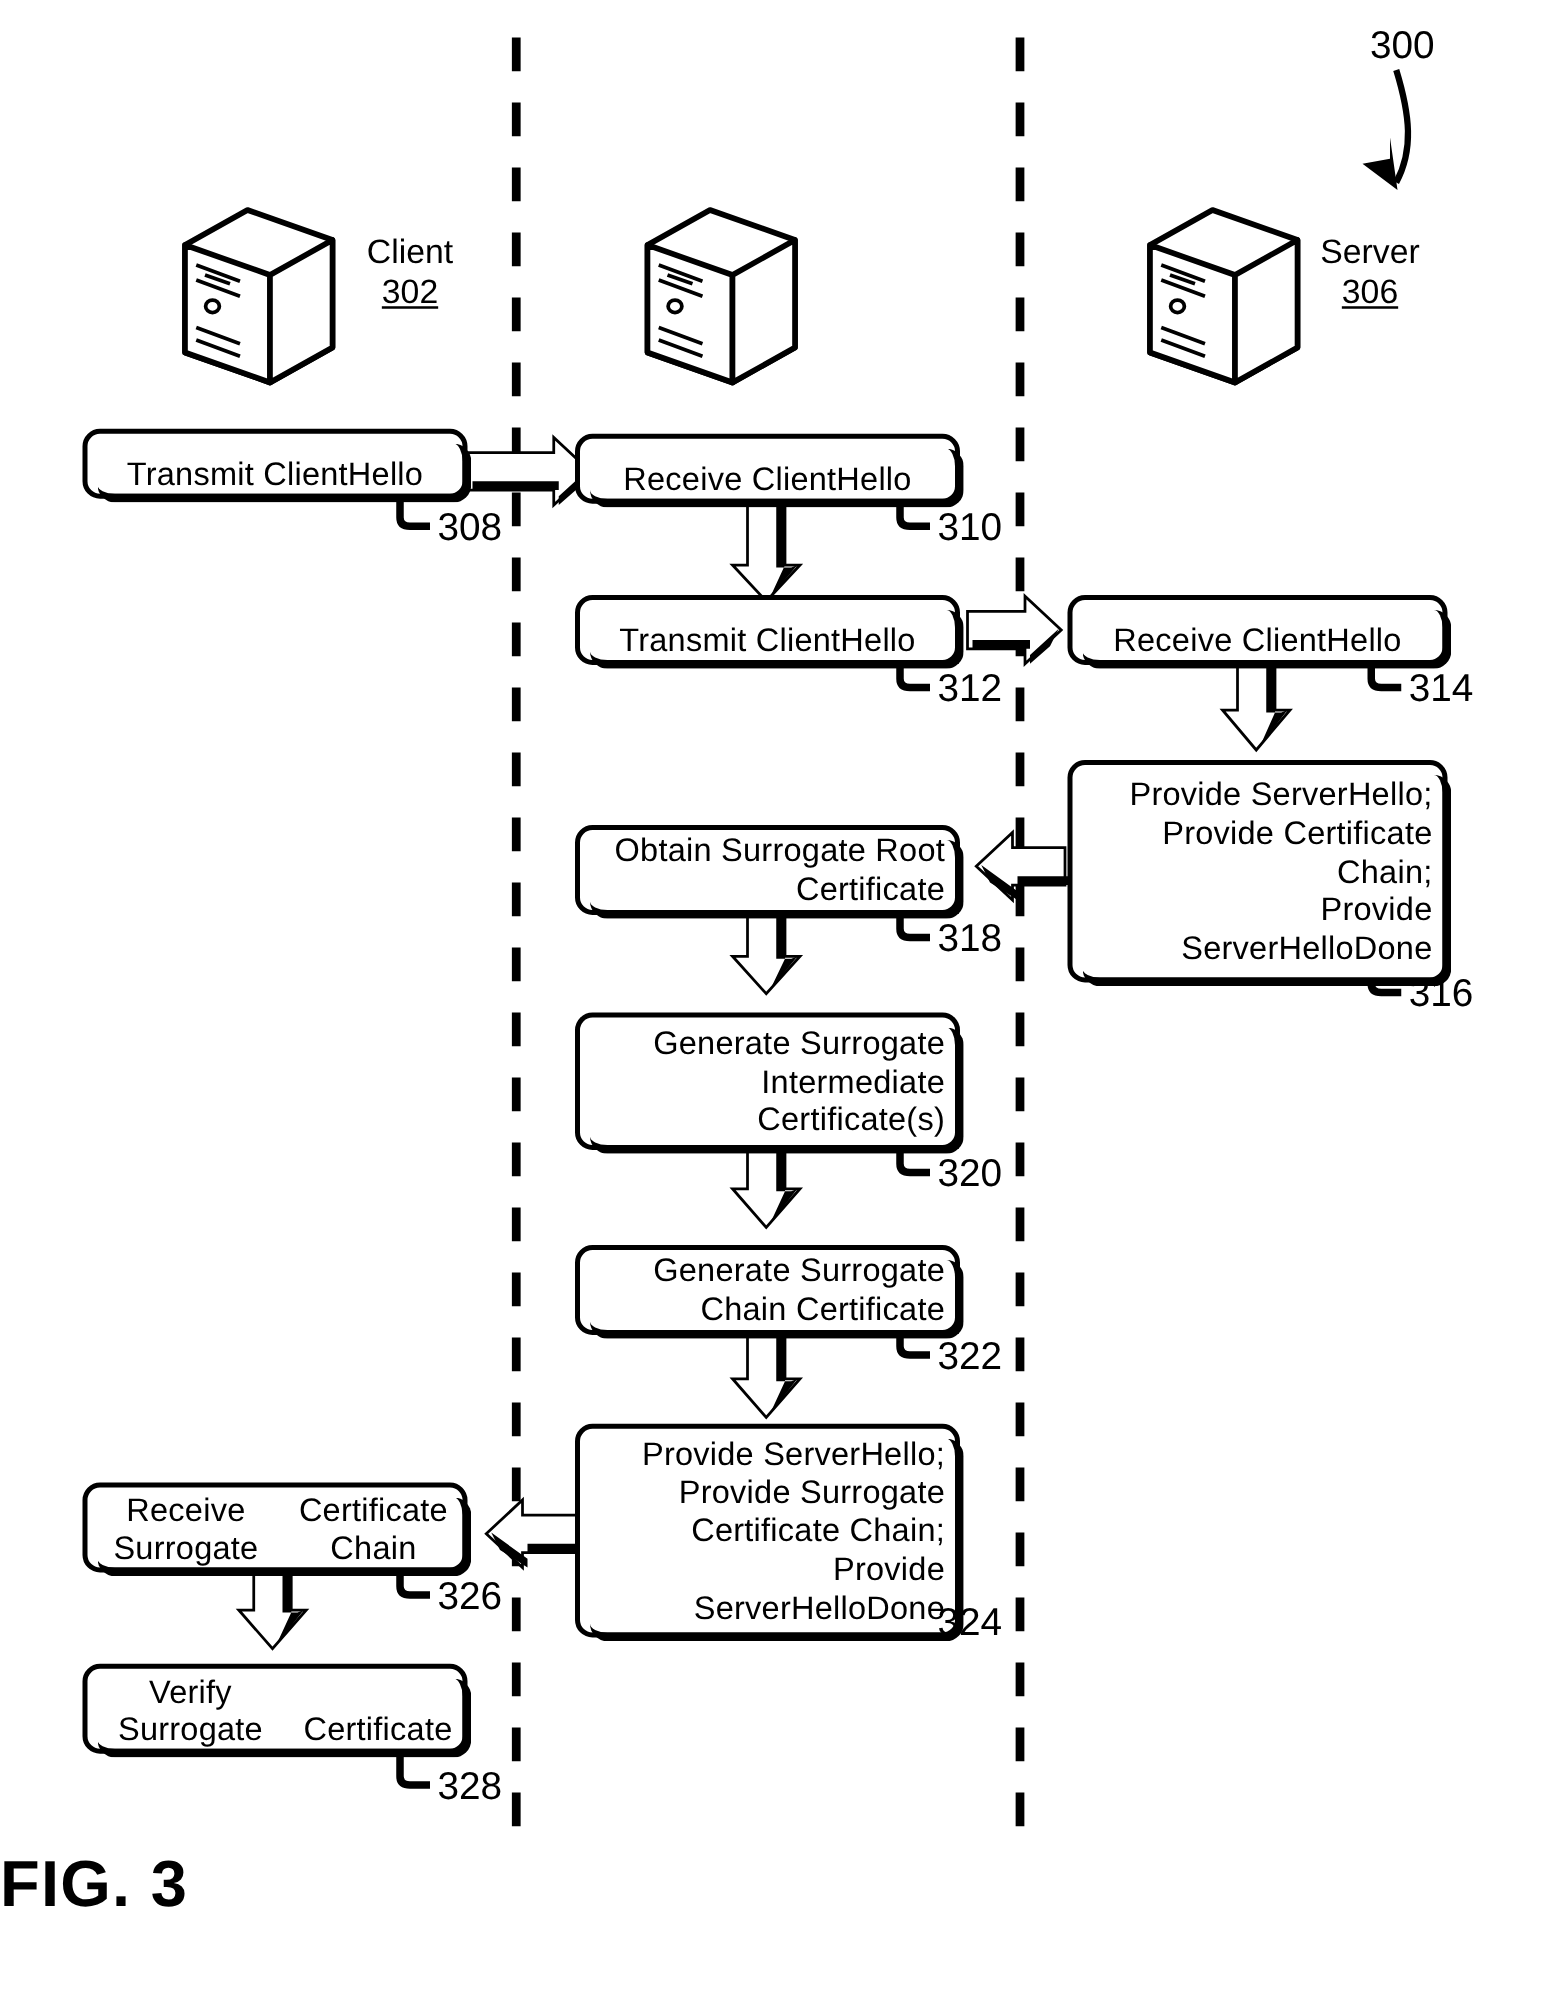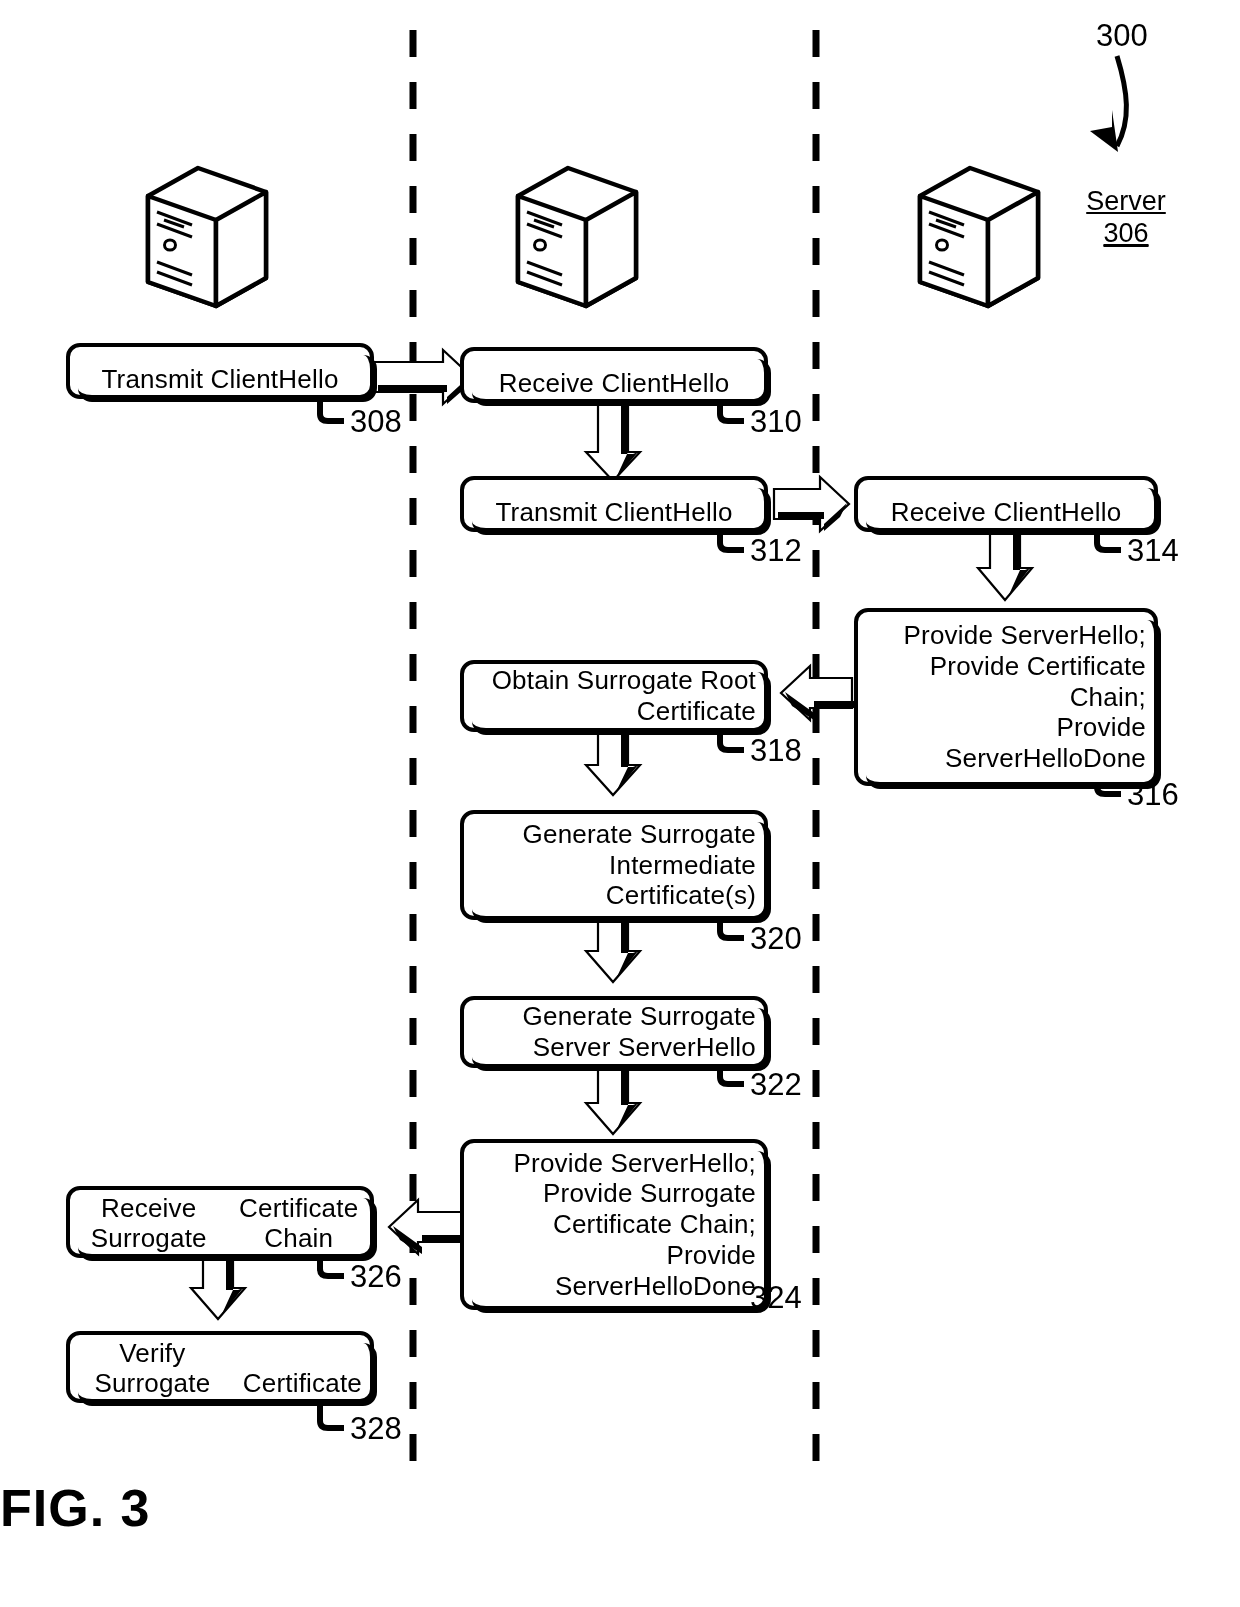--- a/index.html
+++ b/index.html
@@ -215,23 +215,27 @@
         <path d="M9,94 L44,107"></path>
         <path d="M9,104 L44,117"></path>
       </g>
       <ellipse cx="22" cy="77" rx="5.5" ry="5" stroke-width="3" fill="#fff"></ellipse>
     </g>
 
   </svg>
 
   <div id="fig-number">300</div>
 
-
-
-  <div class="node-label" style="left:1046px; top:185px; width:160px;text-decoration:underline;">
+  <div class="node-label" style="left:248px; top:185px; width:160px;">
+    <div>Client</div>
+    <div class="ref">302</div>
+  </div>
+
+
+  <div class="node-label" style="left:1016px; top:185px; width:160px;">
     <div>Server</div>
     <div class="ref">306</div>
   </div>
 
   <div class="pbox" style="left:66px; top:343px; width:308px; height:56px;">
     <span class="txt">Transmit ClientHello</span>
   </div>
   <div class="refnum" style="left:350px; top:404px;">308</div>
 
   <div class="pbox" style="left:460px; top:347px; width:308px; height:56px;">
@@ -266,21 +270,21 @@
 
   <div class="pbox" style="left:460px; top:810px; width:308px; height:110px; flex-direction:column;">
     <span class="txt">Generate Surrogate</span>
     <span class="txt">Intermediate</span>
     <span class="txt">Certificate(s)</span>
   </div>
   <div class="refnum" style="left:750px; top:921px;">320</div>
 
   <div class="pbox" style="left:460px; top:996px; width:308px; height:72px; flex-direction:column;">
     <span class="txt">Generate Surrogate</span>
-    <span class="txt">Server ServerHello</span>
+    <span class="txt">Chain Certificate</span>
   </div>
   <div class="refnum" style="left:750px; top:1067px;">322</div>
 
   <div class="pbox" style="left:460px; top:1139px; width:308px; height:171px; flex-direction:column;">
     <span class="txt">Provide ServerHello;</span>
     <span class="txt">Provide Surrogate</span>
     <span class="txt">Certificate Chain;</span>
     <span class="txt">Provide</span>
     <span class="txt">ServerHelloDone</span>
   </div>

